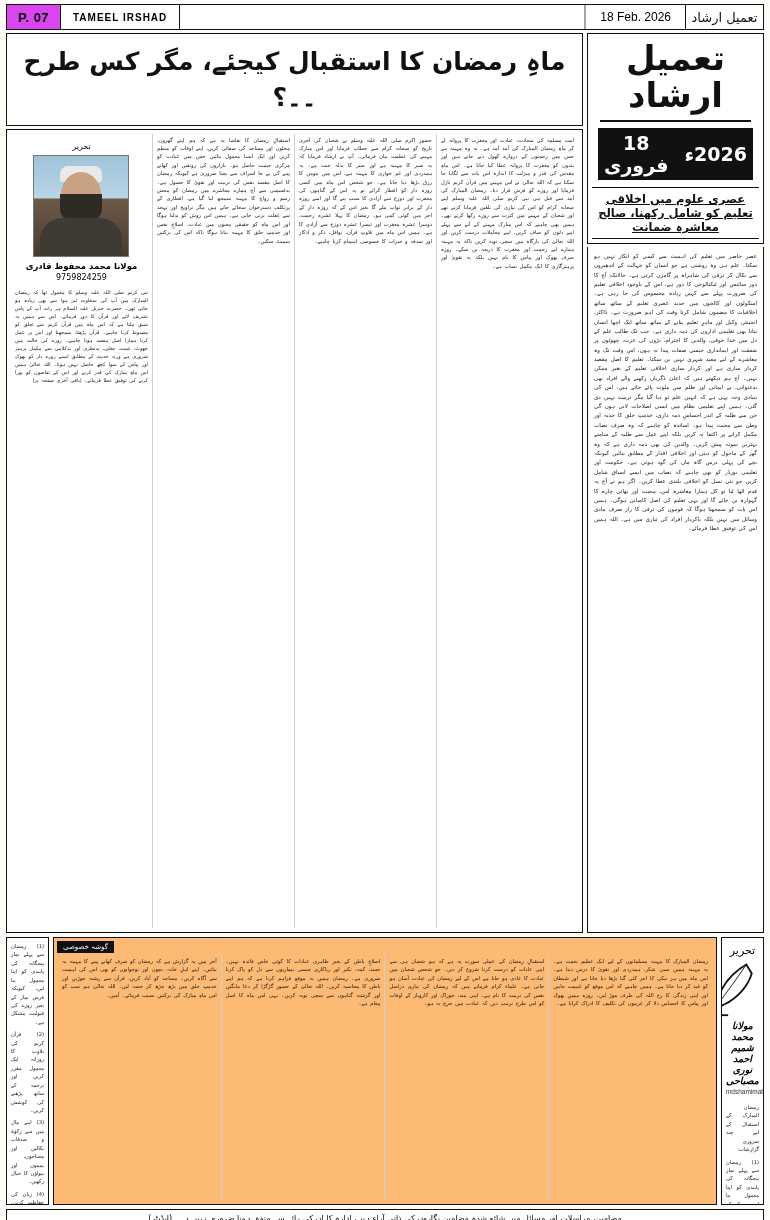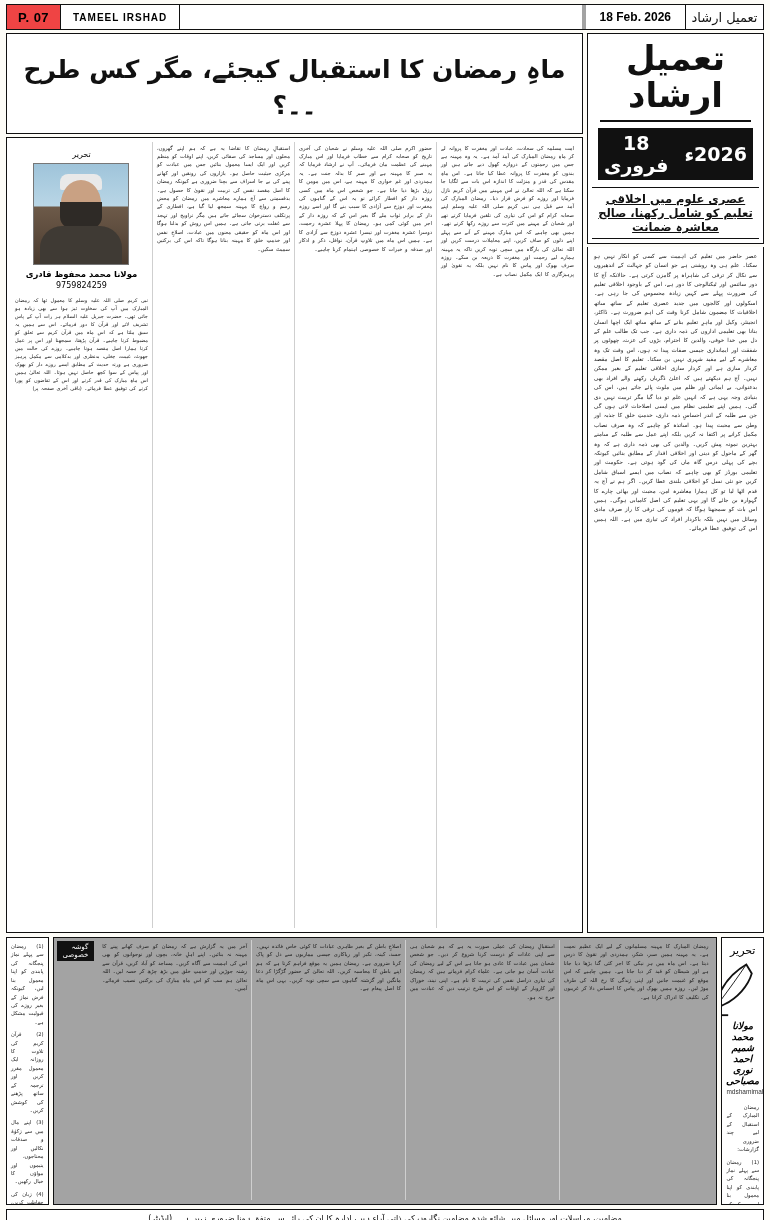--- a/index.html
+++ b/index.html
@@ -24,38 +24,38 @@
   .masthead {
     display: flex;
     align-items: stretch;
     height: 26px;
     border: 1px solid #111;
     background: #fff;
     margin-bottom: 3px;
   }
   .mh-page {
     width: 54px;
-    background: #ef4444;
+    background: #d946ef;
     border-right: 1px solid #111;
     display: flex; align-items: center; justify-content: center;
     font-weight: bold; font-size: 13px; letter-spacing: .5px;
   }
   .mh-name {
     flex: 0 0 auto;
     padding: 0 12px;
     display: flex; align-items: center;
     font-weight: bold; font-size: 10px; letter-spacing: 1px;
     border-right: 1px solid #111;
   }
   .mh-spacer { flex: 1 1 auto; }
   .mh-date {
     padding: 0 14px;
     display: flex; align-items: center;
-    font-weight: bold; font-size: 12px;
-    border-left: 4px solid #a3a3a3;
+    font-weight: normal; font-size: 12px;
+    border-left: 2px solid #a3a3a3;
   }
   .mh-logo {
     width: 78px;
     border-left: 1px solid #111;
     display: flex; align-items: center; justify-content: center;
     font-family: "DejaVu Sans", sans-serif;
     font-size: 13px;
     direction: rtl;
     color: #111;
   }
@@ -66,21 +66,21 @@
     gap: 4px;
     height: 900px;
   }
   .left-block { flex: 1 1 auto; display: flex; flex-direction: column; gap: 3px; }
   .right-block { width: 258px; display: flex; flex-direction: column; gap: 3px; }
 
   
   .art-headline {
     border: 1px solid #111;
     background: #fff;
-    padding: 18px 8px 8px 8px;
+    padding: 10px 8px 8px 8px;
     text-align: center;
     direction: rtl;
   }
   .art-headline .h1 {
     font-family: "DejaVu Sans", sans-serif;
     font-size: 25px;
     font-weight: bold;
     line-height: 1.45;
     color: #111;
   }
@@ -205,21 +205,21 @@
   }
 
   
   .bottom {
     display: flex;
     gap: 4px;
     margin-top: 4px;
     height: 268px;
   }
   .bot-left { width: 176px; border: 1px solid #111; background:#fff; padding: 4px; overflow: hidden; }
-  .bot-mid { flex: 1 1 auto; border: 1px solid #111; background:#a3a3a3; display:flex; flex-direction:row; overflow:hidden; }
+  .bot-mid { flex: 1 1 auto; border: 1px solid #111; background:#fdba74; display:flex; flex-direction:column; overflow:hidden;align-items:center; }
   .bot-right { width: 176px; border: 1px solid #111; background:#fff; padding: 4px; overflow:hidden; display:flex; flex-direction:column; }
 
   .kicker {
     align-self: flex-start;
     background: #111; color: #fff;
     font-family: "DejaVu Sans", sans-serif;
     font-size: 7px; padding: 2px 6px;
     direction: rtl;
     margin: 3px 0 0 3px;
   }

